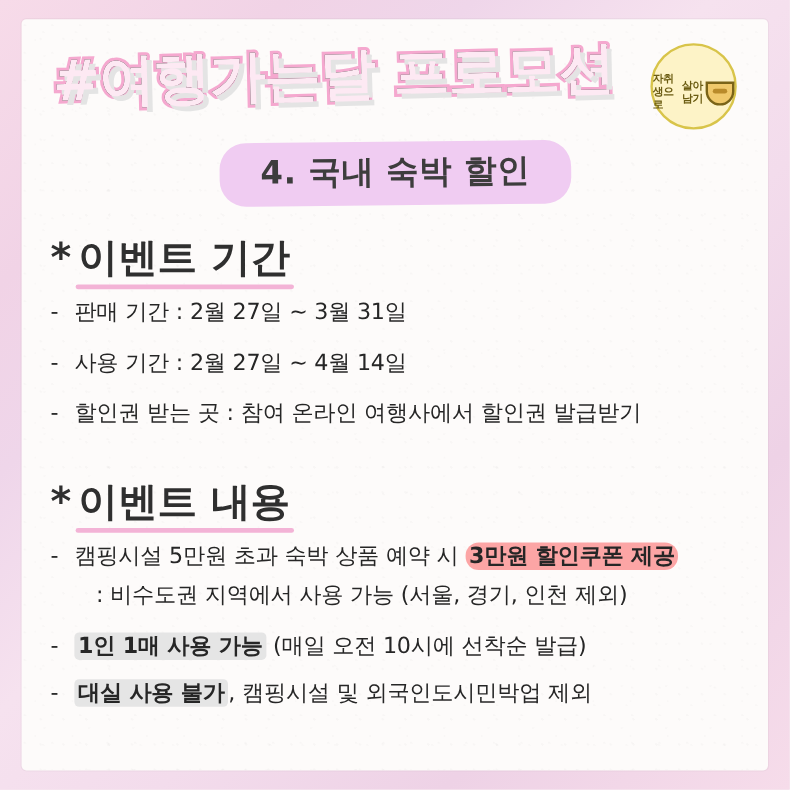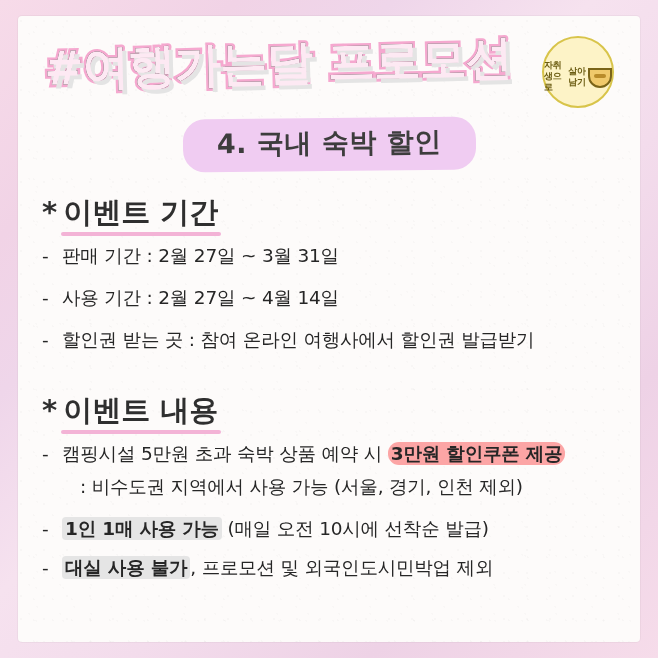--- a/index.html
+++ b/index.html
@@ -136,21 +136,21 @@
     font-size: 27px;
     font-weight: bold;
     color: #3d3d3d;
     letter-spacing: 0.5px;
     transform: rotate(-0.6deg);
   }
 
   
   h2.head {
     font-family: "DejaVu Sans", sans-serif;
-    font-size: 29px;
+    font-size: 33px;
     font-weight: bold;
     color: #2f2f2f;
     margin: 22px 0 4px 2px;
     letter-spacing: 0;
     display: inline-block;
     position: relative;
   }
   h2.head .star { color: #2f2f2f; margin-right: 6px; }
   h2.head .ul {
     display: inline-block;
@@ -258,19 +258,19 @@
         </li>
         <li class="sub">
           <span>: 비수도권 지역에서 사용 가능 (서울, 경기, 인천 제외)</span>
         </li>
         <li class="tight">
           <span class="dash">-</span>
           <span class="hl-purple">1인 1매 사용 가능</span><span> (매일 오전 10시에 선착순 발급)</span>
         </li>
         <li>
           <span class="dash">-</span>
-          <span class="hl-purple">대실 사용 불가</span><span>, 프로모션 및 외국인도시민박업 제외</span>
+          <span class="hl-purple">대실 사용 불가</span><span>, 캠핑시설 및 외국인도시민박업 제외</span>
         </li>
       </ul>
 
     </div>
   </div>
 </div>
 
 </body></html>

